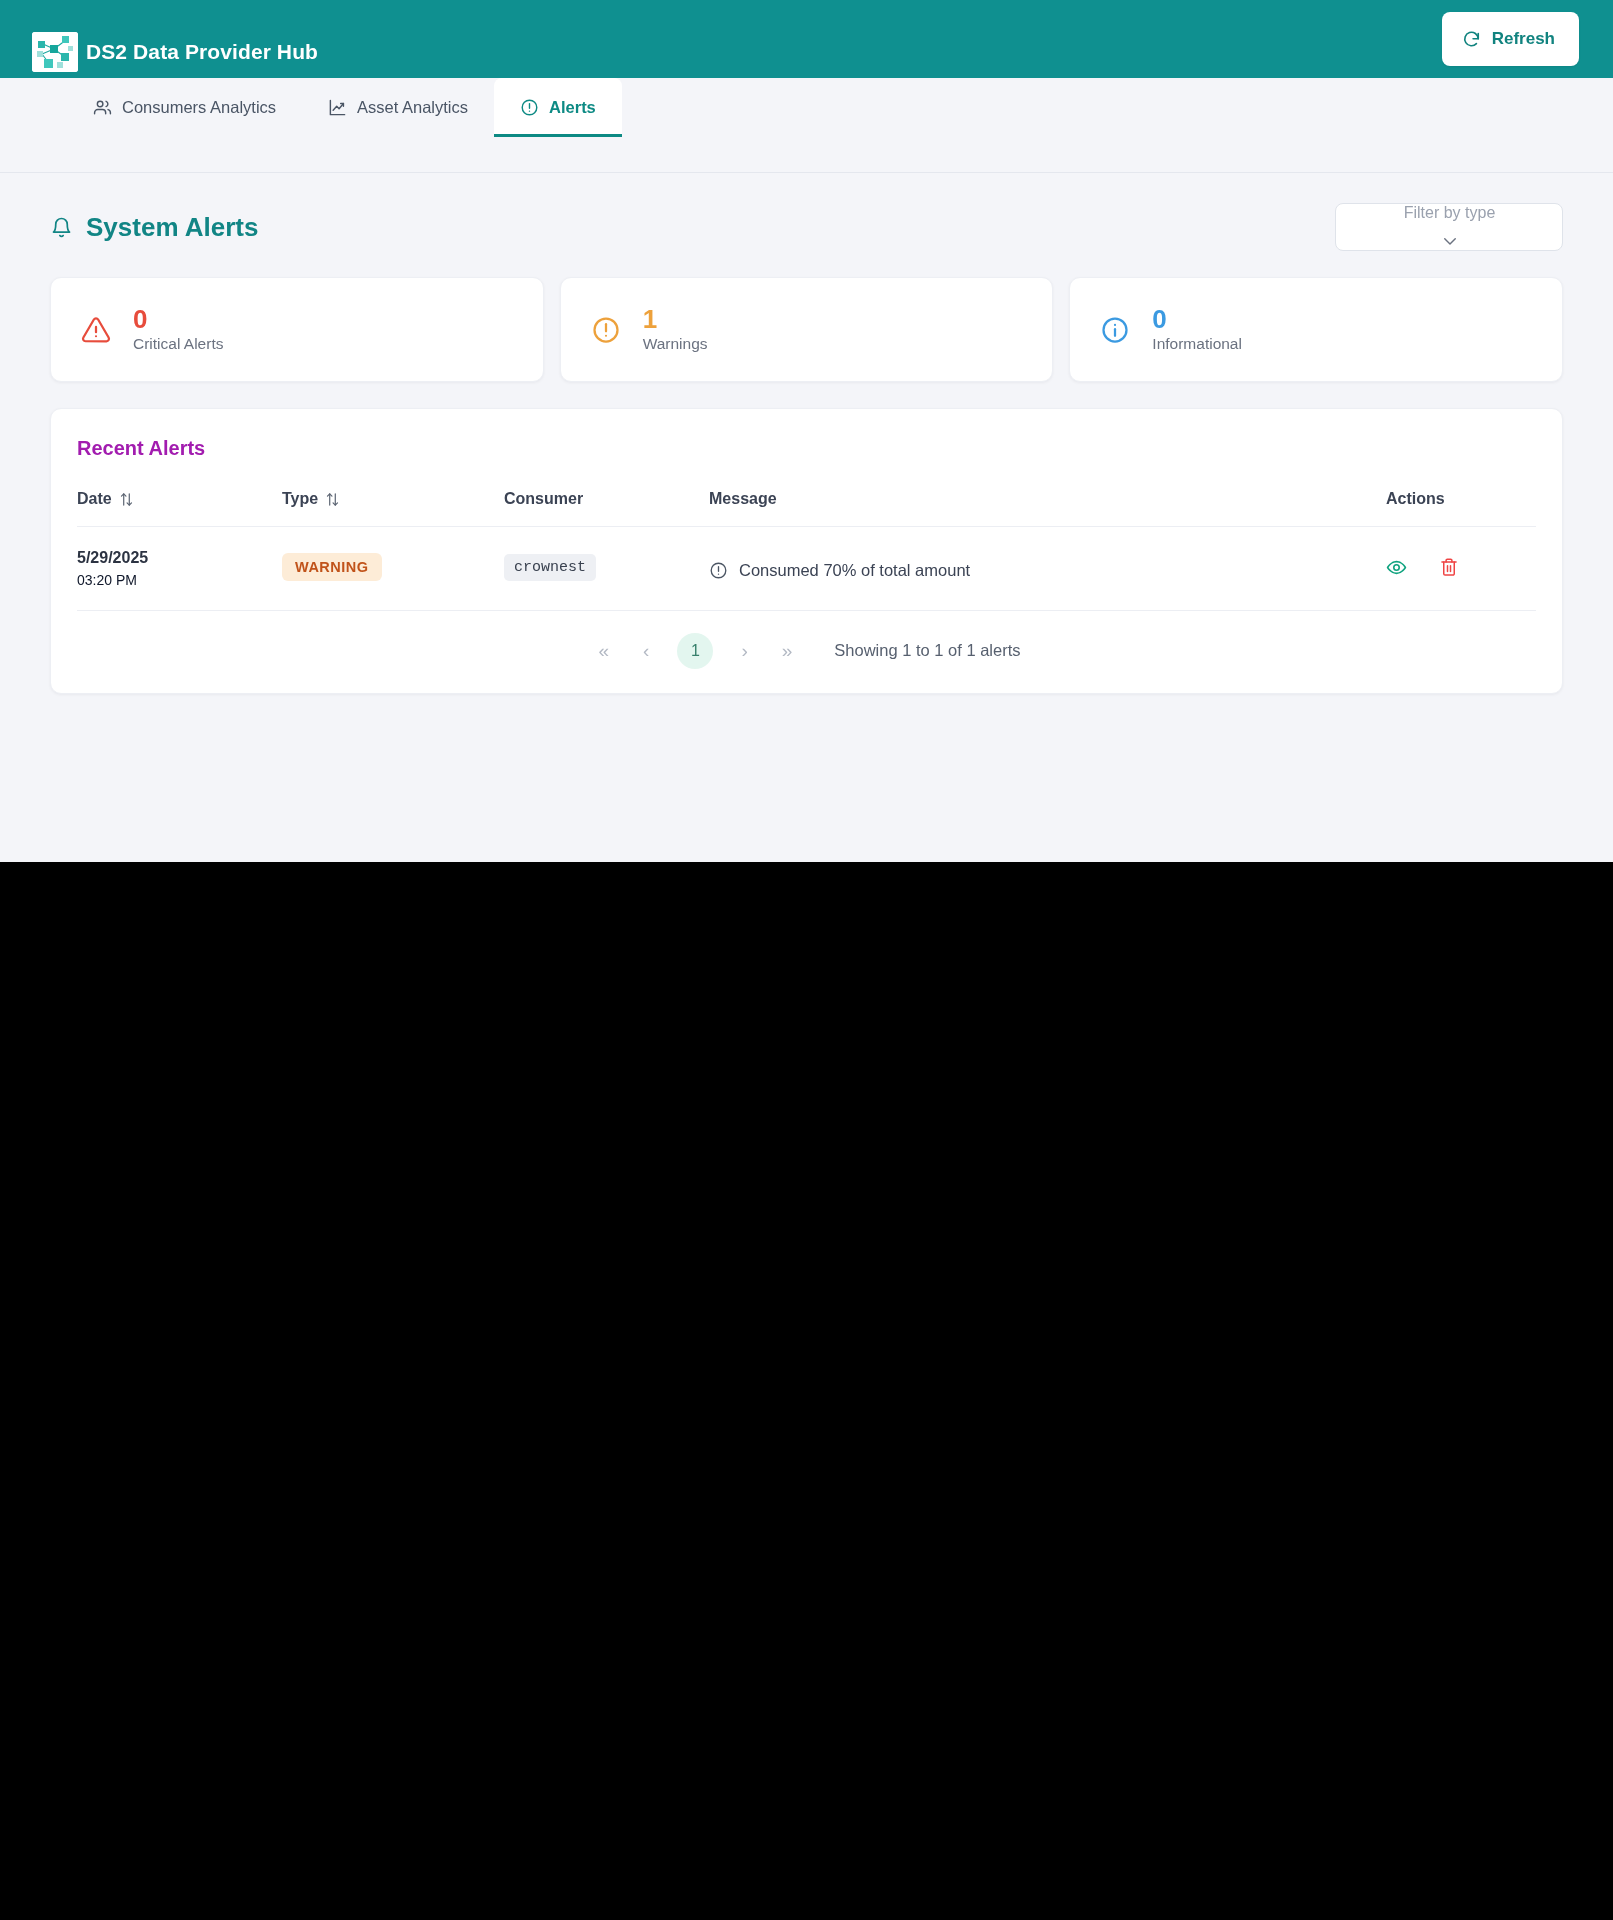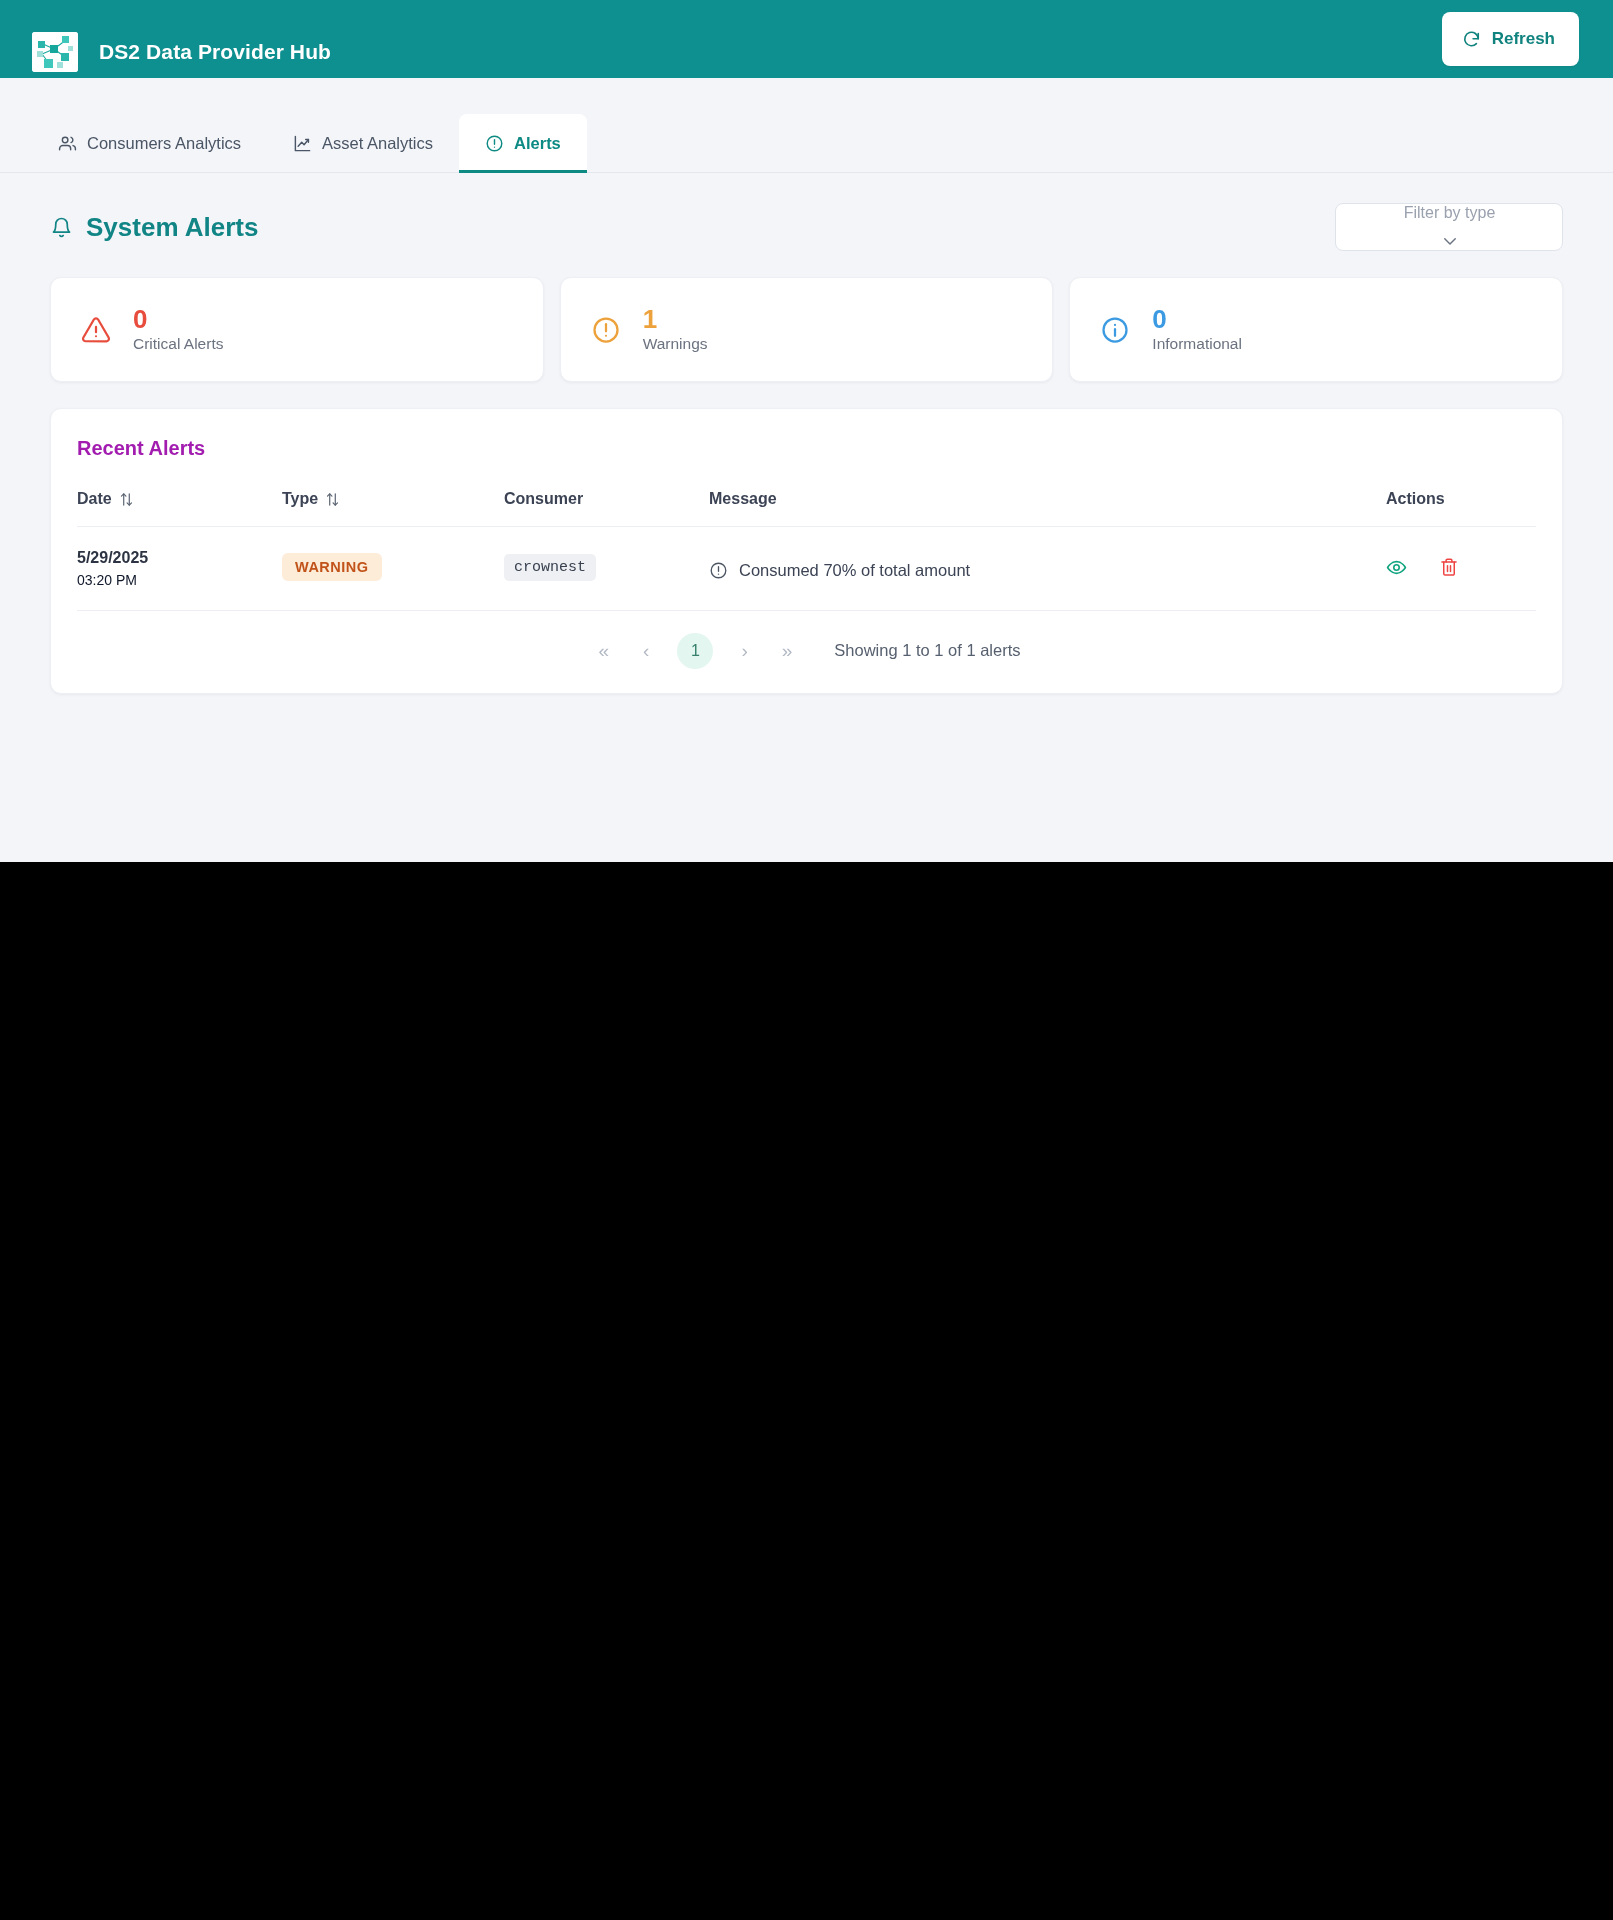--- a/index.html
+++ b/index.html
@@ -23,21 +23,21 @@
   
   .topbar {
     height: 78px;
     background: #0f9090;
     display: flex;
     align-items: center;
     justify-content: space-between;
     padding: 0 34px 0 32px;
     flex: 0 0 78px;
   }
-  .brand { display: flex; align-items: center; gap: 21px; margin-top: 25px; }
+  .brand { display: flex; align-items: center; gap: 8px; margin-top: 25px; }
   .logo {
     width: 46px; height: 40px;
     background: #ffffff;
     border-radius: 3px;
     position: relative;
     overflow: hidden;
     flex: 0 0 auto;
   }
   .logo svg { display:block; width:46px; height:40px; }
   .brand-title {
@@ -63,22 +63,22 @@
     box-shadow: 0 1px 2px rgba(0,0,0,.08);
   }
   .refresh-btn svg { display:block; }
 
   
   .tabbar {
     height: 95px;
     flex: 0 0 95px;
     border-bottom: 1px solid #e4e7ee;
     display: flex;
-    align-items: flex-end;
-    padding: 0 32px;
+    align-items: flex-start;
+    padding: 0 67px;
     background: #f4f5f9;
   }
   .tab {
     display: flex;
     align-items: center;
     gap: 10px;
     padding: 0 26px;
     height: 58px;
     font-size: 16.5px;
     color: #4a5565;

